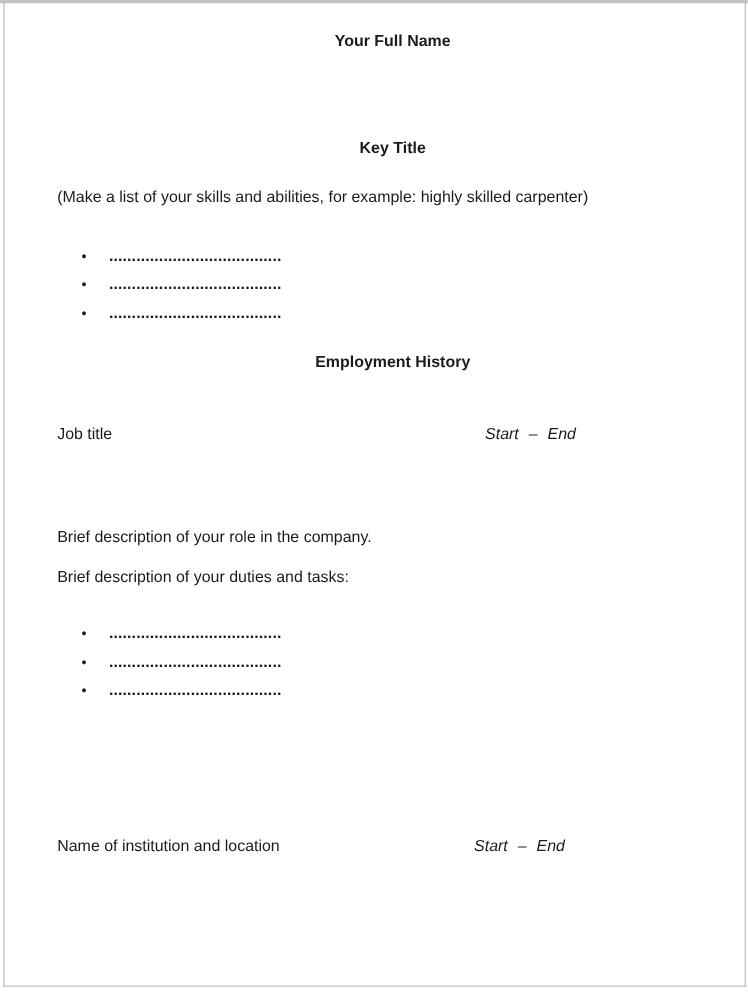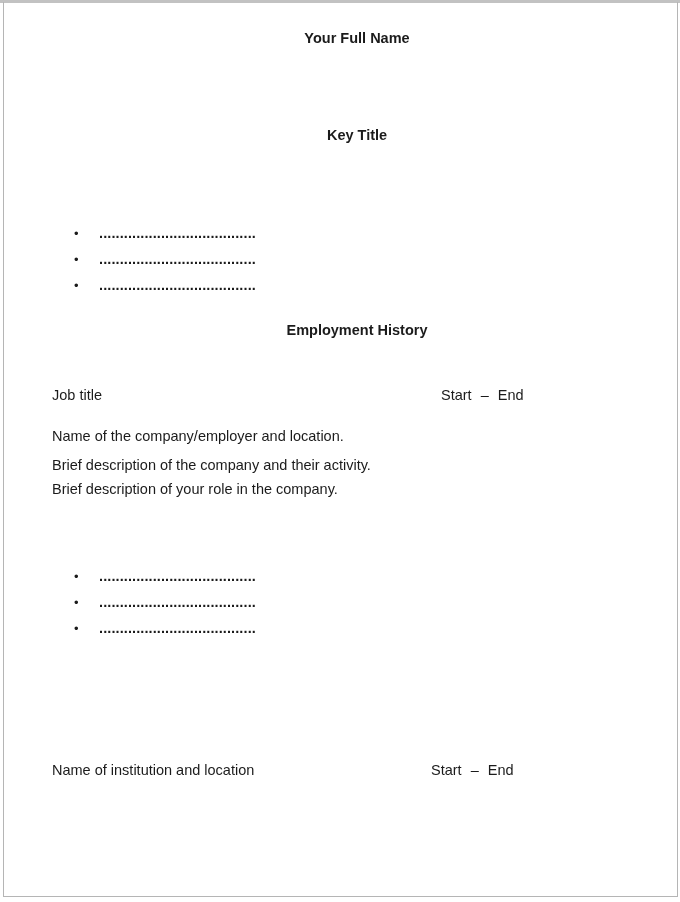--- a/index.html
+++ b/index.html
@@ -73,55 +73,56 @@
     font-size: 13px;
   }
   .bullet .dots {
     font-weight: bold;
     letter-spacing: 0.1px;
   }
   .row .col2 {
     position: absolute;
     top: 0;
     word-spacing: 5px;
+    font-style: italic;
   }
   .col2-emp { left: 389px; }
   .col2-edu { left: 379px; }
 </style>
 </head>
 <body>
 
 <div class="page">
   <div class="top-strip"></div>
   <div class="frame"></div>
 
   <div class="line heading pos-name">Your Full Name</div>
 
   <div class="line heading pos-ks-title">Key Title</div>
+  <div class="line pos-ks-hint">(Make a list of your skills and abilities, for example: highly skilled carpenter)</div>
 
   <div class="line bullet pos-ksb1">
     <span class="marker">•</span><span class="dots">......................................</span>
   </div>
   <div class="line bullet pos-ksb2">
     <span class="marker">•</span><span class="dots">......................................</span>
   </div>
   <div class="line bullet pos-ksb3">
     <span class="marker">•</span><span class="dots">......................................</span>
   </div>
 
   <div class="line heading pos-emp-title">Employment History</div>
 
   <div class="line row pos-job-row">
     <span>Job title</span>
     <span class="col2 col2-emp">Start – End</span>
   </div>
 
-  <div class="line pos-company">Name of the company/employer and location.</div>
-  <div class="line pos-activity">Brief description of the company and their activity.</div>
   <div class="line pos-role">Brief description of your role in the company.</div>
+  <div class="line pos-duties">Brief description of your duties and tasks:</div>
 
   <div class="line bullet pos-eb1">
     <span class="marker">•</span><span class="dots">......................................</span>
   </div>
   <div class="line bullet pos-eb2">
     <span class="marker">•</span><span class="dots">......................................</span>
   </div>
   <div class="line bullet pos-eb3">
     <span class="marker">•</span><span class="dots">......................................</span>
   </div>

